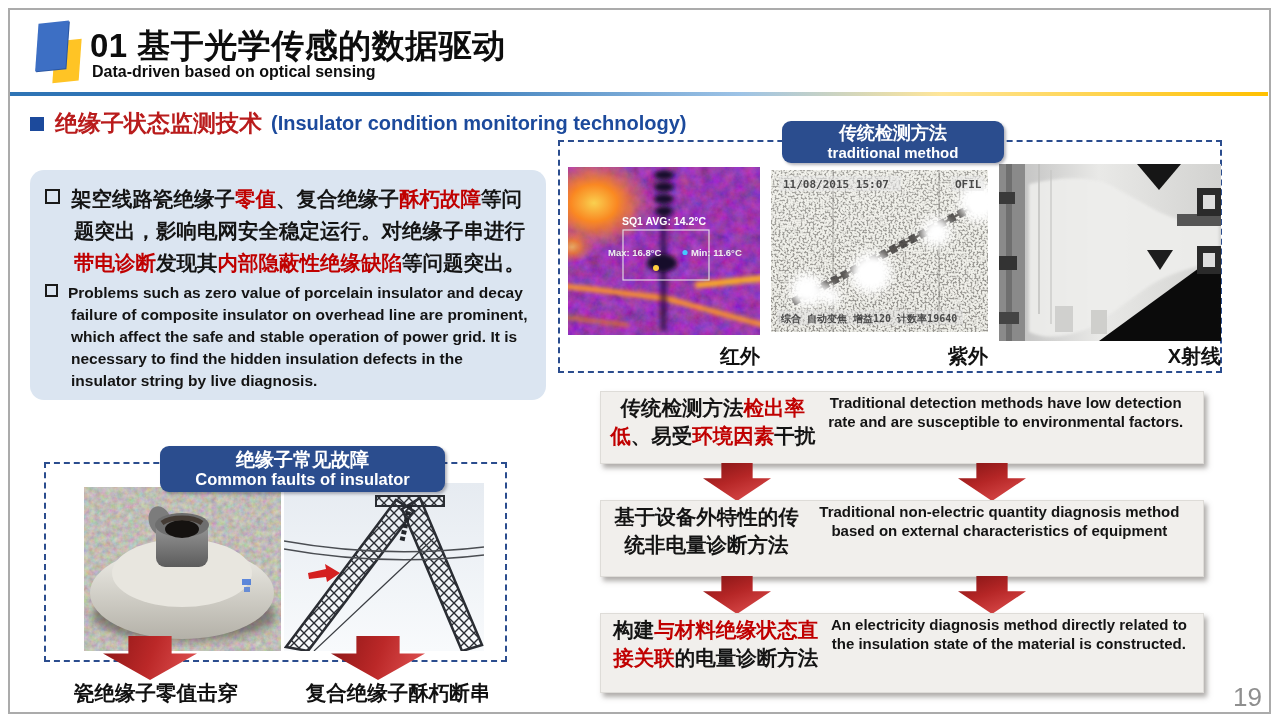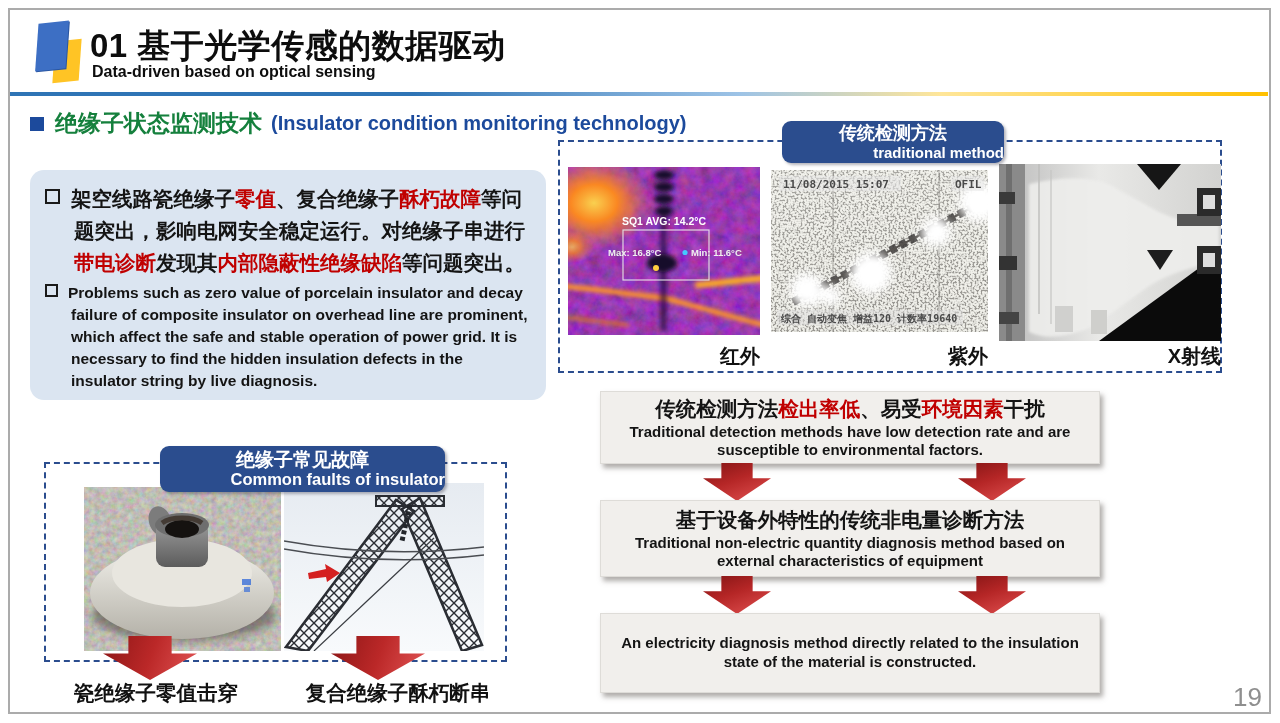--- a/index.html
+++ b/index.html
@@ -12,46 +12,46 @@
   .logo .yellow{position:absolute;left:20px;top:18px;width:26px;height:42px;background:#ffc425;transform:skewX(-10deg) rotate(-6deg);}
   .logo .blue{position:absolute;left:3px;top:0;width:30px;height:48px;background:#3d6fc4;transform:skewX(-10deg) rotate(-6deg);box-shadow:1px 1px 0 #2a56a0;}
   .title{position:absolute;left:90px;top:24px;font-size:33px;font-weight:bold;color:#0d0d0d;letter-spacing:.5px;white-space:nowrap;}
   .subtitle{position:absolute;left:92px;top:63px;font-size:16px;font-weight:bold;color:#0d0d0d;white-space:nowrap;}
   .rule{position:absolute;left:10px;top:92px;width:1258px;height:4px;
         background:linear-gradient(to right,#2e74b5 0%,#2e74b5 32%,#9dc3e6 58%,#ffe699 74%,#ffc000 100%);}
 
   
   .section-heading{position:absolute;left:30px;top:108px;display:flex;align-items:center;white-space:nowrap;}
   .section-bullet{width:14px;height:14px;background:#1c4a9c;margin-right:11px;}
-  .section-zh{font-size:23px;font-weight:bold;color:#15803d;}
+  .section-zh{font-size:23px;font-weight:bold;color:#b91c1c;}
   .section-en{font-size:20px;font-weight:bold;color:#1c4a9c;margin-left:9px;}
 
   
   .intro-panel{position:absolute;left:30px;top:170px;width:516px;height:230px;background:#dbe5f1;border-radius:14px;
                padding:13px 15px 10px 15px;box-sizing:border-box;}
   .intro-zh{margin:0;font-size:20.5px;font-weight:bold;line-height:1.55;padding-left:29px;text-indent:-29px;}
   .intro-en{margin:4px 0 0 0;font-size:15.5px;font-weight:bold;line-height:1.42;padding-left:26px;text-indent:-26px;}
   .sq-bullet{display:inline-block;width:11px;height:11px;border:2.5px solid #1a1a1a;margin-right:11px;vertical-align:2px;}
   .sq-bullet.sm{width:9px;height:9px;border-width:2px;margin-right:10px;vertical-align:1px;}
   .red{color:#c00000;}
 
   
   .dash-box{position:absolute;border:2px dashed #2b4d8e;box-sizing:border-box;}
   .badge{position:absolute;background:#2b4d8e;border-radius:9px;color:#fff;text-align:center;
          box-shadow:2px 2px 3px rgba(40,40,60,.35);display:flex;flex-direction:column;justify-content:center;z-index:5;}
   .badge .zh{font-size:18px;font-weight:bold;line-height:1.15;}
-  .badge .en{font-size:15px;font-weight:bold;line-height:1.15;text-align:right;}
+  .badge .en{font-size:15px;font-weight:bold;line-height:1.15;}
 
   .img-abs{position:absolute;display:block;}
   .img-caption{position:absolute;top:343px;font-size:20px;font-weight:bold;text-align:right;color:#111;}
 
   
-  .flow-box{position:absolute;left:600px;width:500px;background:#f1efec;border:1px solid #dedcd8;
+  .flow-box{position:absolute;left:600px;width:604px;background:#f1efec;border:1px solid #dedcd8;
             box-shadow:3px 4px 5px rgba(95,90,85,.5);box-sizing:border-box;text-align:center;
-            display:flex;flex-direction:column;justify-content:center;padding:2px 8px;}
+            display:flex;flex-direction:row;justify-content:center;padding:2px 8px;}
   .flow-zh{font-size:20.5px;font-weight:bold;line-height:1.35;}
   .flow-en{font-size:15px;font-weight:bold;line-height:1.25;}
 
   .arrow-down{position:absolute;background:linear-gradient(160deg,#821414 0%,#b52626 45%,#e25252 100%);
               clip-path:polygon(27% 0,73% 0,73% 40%,100% 40%,50% 100%,0 40%,27% 40%);}
 
   .fault-caption{position:absolute;top:679px;font-size:20.5px;font-weight:bold;text-align:center;color:#111;white-space:nowrap;}
 
   .page-number{position:absolute;right:18px;top:682px;font-size:26px;color:#8f8f8f;font-family:"Liberation Sans",sans-serif;}
 </style>
@@ -206,20 +206,21 @@
   <div class="arrow-down" style="left:958px;top:463px;width:68px;height:38px;"></div>
 
   <div class="flow-box" style="top:500px;height:77px;">
     <div class="flow-zh"><span>基于设备外特性的传统非电量诊断方法</span></div>
     <div class="flow-en">Traditional non-electric quantity diagnosis method based on external characteristics of equipment</div>
   </div>
   <div class="arrow-down" style="left:703px;top:576px;width:68px;height:38px;"></div>
   <div class="arrow-down" style="left:958px;top:576px;width:68px;height:38px;"></div>
 
   <div class="flow-box" style="top:613px;height:80px;">
+    <div class="flow-zh"><span>构建</span><span class="red">与材料绝缘状态直接关联</span><span>的电量诊断方法</span></div>
     <div class="flow-en">An electricity diagnosis method directly related to the insulation state of the material is constructed.</div>
   </div>
 
   <div class="dash-box" style="left:44px;top:462px;width:463px;height:200px;"></div>
   <div class="badge" style="left:160px;top:446px;width:285px;height:46px;">
     <div class="zh" style="font-size:19px;">绝缘子常见故障</div>
     <div class="en" style="font-size:16.5px;">Common faults of insulator</div>
   </div>
 
   <svg class="img-abs" style="left:84px;top:487px;" width="197" height="164" viewBox="0 0 197 164">

